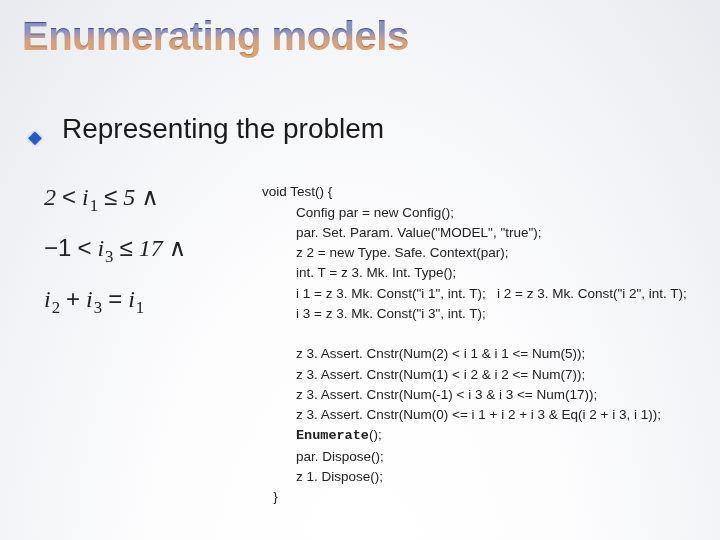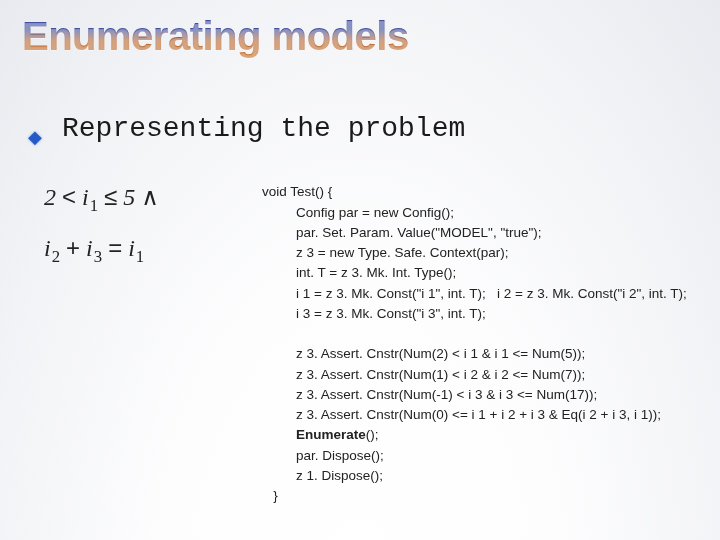--- a/index.html
+++ b/index.html
@@ -29,21 +29,20 @@
     background-clip: text;
     color: transparent;
     text-shadow: 0 1px 1px rgba(255,255,255,0.4);
   }
   .subhead {
     position: absolute;
     left: 62px;
     top: 113px;
     font-size: 28px;
     color: #1a1a1a;
-    font-family: Liberation Mono, monospace;
   }
   .bullet {
     position: absolute;
     left: 28px;
     top: 126px;
     font-size: 18px;
     color: #2559c7;
     text-shadow: 0 0 3px #88aee8;
   }
   .eqs {
@@ -62,42 +61,43 @@
     position: absolute;
     left: 262px;
     top: 162px;
     font-family: Arial, sans-serif;
     font-size: 13.5px;
     color: #222;
     line-height: 1.5;
     white-space: pre;
   }
   .code .indent { padding-left: 34px; display:inline-block;text-align:right;}
-  .code .bold { font-weight: 700; }
+  .code .bold { font-weight: 700; font-family: Liberation Mono, monospace; }
 </style>
 </head>
 <body>
 
 <div class="slide">
 
   <div class="title">Enumerating models</div>
 
   <span class="bullet">◆</span>
   <div class="subhead">Representing the problem</div>
 
   <div class="eqs">
     <div>2 <span class="op">&lt;</span> i<span class="sub">1</span> <span class="op">≤</span> 5 <span class="op">∧</span></div>
+    <div><span class="op">−1</span> <span class="op">&lt;</span> i<span class="sub">3</span> <span class="op">≤</span> 17 <span class="op">∧</span></div>
     <div>i<span class="sub">2</span> <span class="op">+</span> i<span class="sub">3</span> <span class="op">=</span> i<span class="sub">1</span></div>
   </div>
 
   <div class="code">
 <span>void Test() {</span>
 <span class="indent">Config par = new Config();</span>
 <span class="indent">par. Set. Param. Value("MODEL", "true");</span>
-<span class="indent">z 3 = new Type. Safe. Context(par);</span>
+<span class="indent">z 2 = new Type. Safe. Context(par);</span>
 <span class="indent">int. T = z 3. Mk. Int. Type();</span>
 <span class="indent">i 1 = z 3. Mk. Const("i 1", int. T);   i 2 = z 3. Mk. Const("i 2", int. T);</span>
 <span class="indent">i 3 = z 3. Mk. Const("i 3", int. T);</span>
 <span></span>
 <span class="indent">z 3. Assert. Cnstr(Num(2) &lt; i 1 &amp; i 1 &lt;= Num(5));</span>
 <span class="indent">z 3. Assert. Cnstr(Num(1) &lt; i 2 &amp; i 2 &lt;= Num(7));</span>
 <span class="indent">z 3. Assert. Cnstr(Num(-1) &lt; i 3 &amp; i 3 &lt;= Num(17));</span>
 <span class="indent">z 3. Assert. Cnstr(Num(0) &lt;= i 1 + i 2 + i 3 &amp; Eq(i 2 + i 3, i 1));</span>
 <span class="indent"><span class="bold">Enumerate</span><span>();</span></span>
 <span class="indent">par. Dispose();</span>

